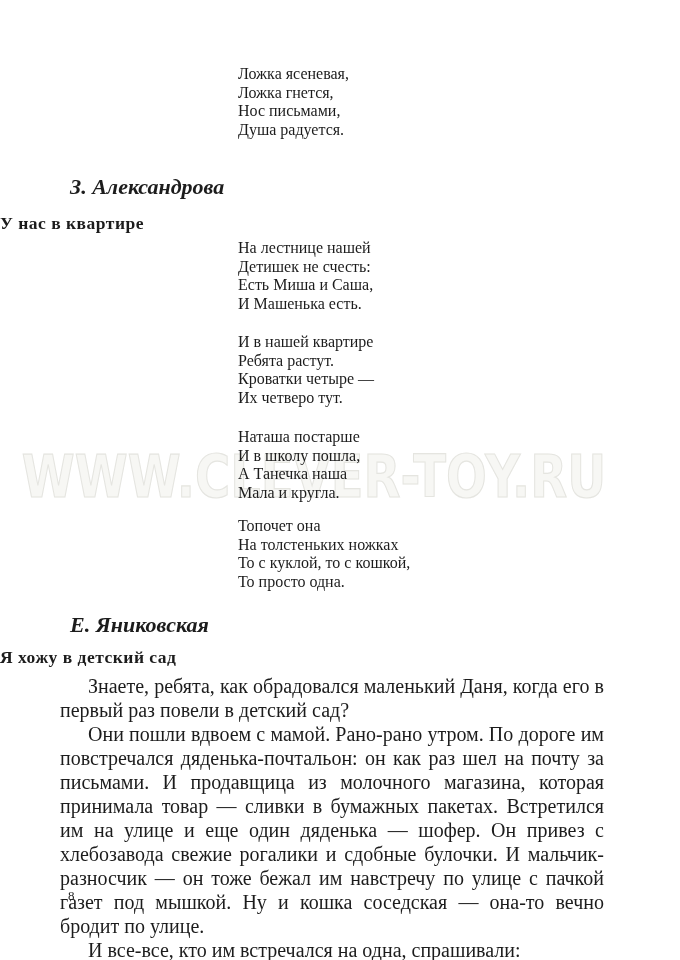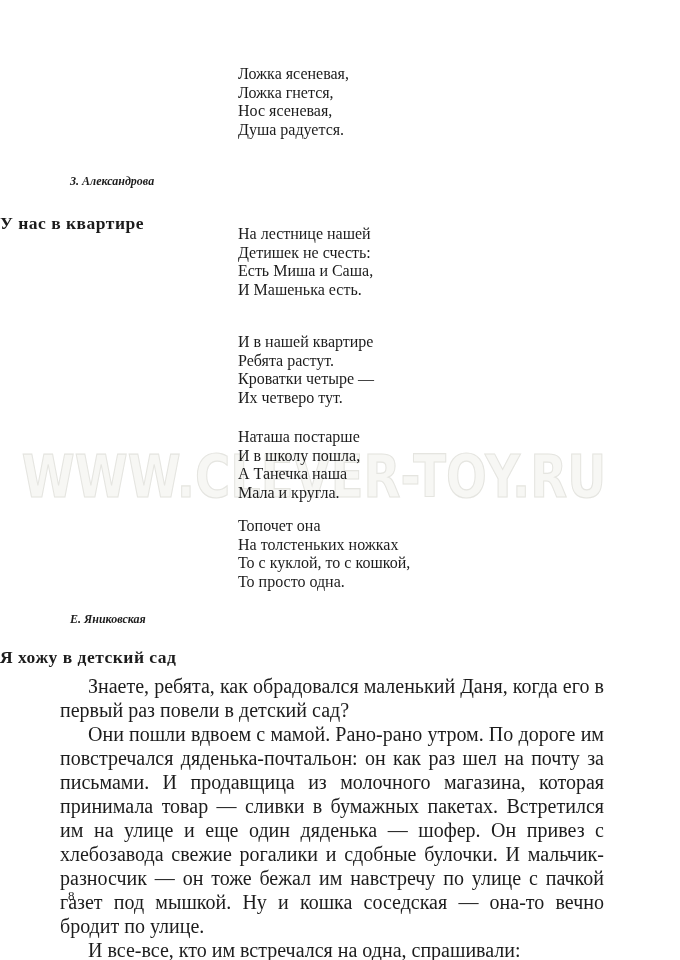--- a/index.html
+++ b/index.html
@@ -14,21 +14,21 @@
   }
   .abs { position: absolute; }
   .poem {
     left: 238px;
     font-size: 16px;
     line-height: 18.6px;
     white-space: nowrap;
   }
   .author {
     left: 70px;
-    font-size: 12px;
+    font-size: 22px;
     font-weight: bold;
     font-style: italic;
     white-space: nowrap;
   }
   .section-title {
     left: 0;
     width: 668px;
     text-align: left;
     font-size: 17.5px;
     font-weight: bold;
@@ -84,29 +84,29 @@
 
   <div class="abs watermark">
     <span>WWW.CLEVER-TOY.RU</span>
   </div>
 
   <div class="content">
 
     <div class="abs poem" style="top:65px">
       <div>Ложка ясеневая,</div>
       <div>Ложка гнется,</div>
-      <div>Нос ясеневая,</div>
+      <div>Нос письмами,</div>
       <div>Душа радуется.</div>
     </div>
 
     <div class="abs author" style="top:174px">З. Александрова</div>
 
     <div class="abs section-title" style="top:213px">У нас в квартире</div>
 
-    <div class="abs poem" style="top:225px">
+    <div class="abs poem" style="top:239px">
       <div>На лестнице нашей</div>
       <div>Детишек не счесть:</div>
       <div>Есть Миша и Саша,</div>
       <div>И Машенька есть.</div>
     </div>
 
     <div class="abs poem" style="top:333px">
       <div>И в нашей квартире</div>
       <div>Ребята растут.</div>
       <div>Кроватки четыре —</div>

